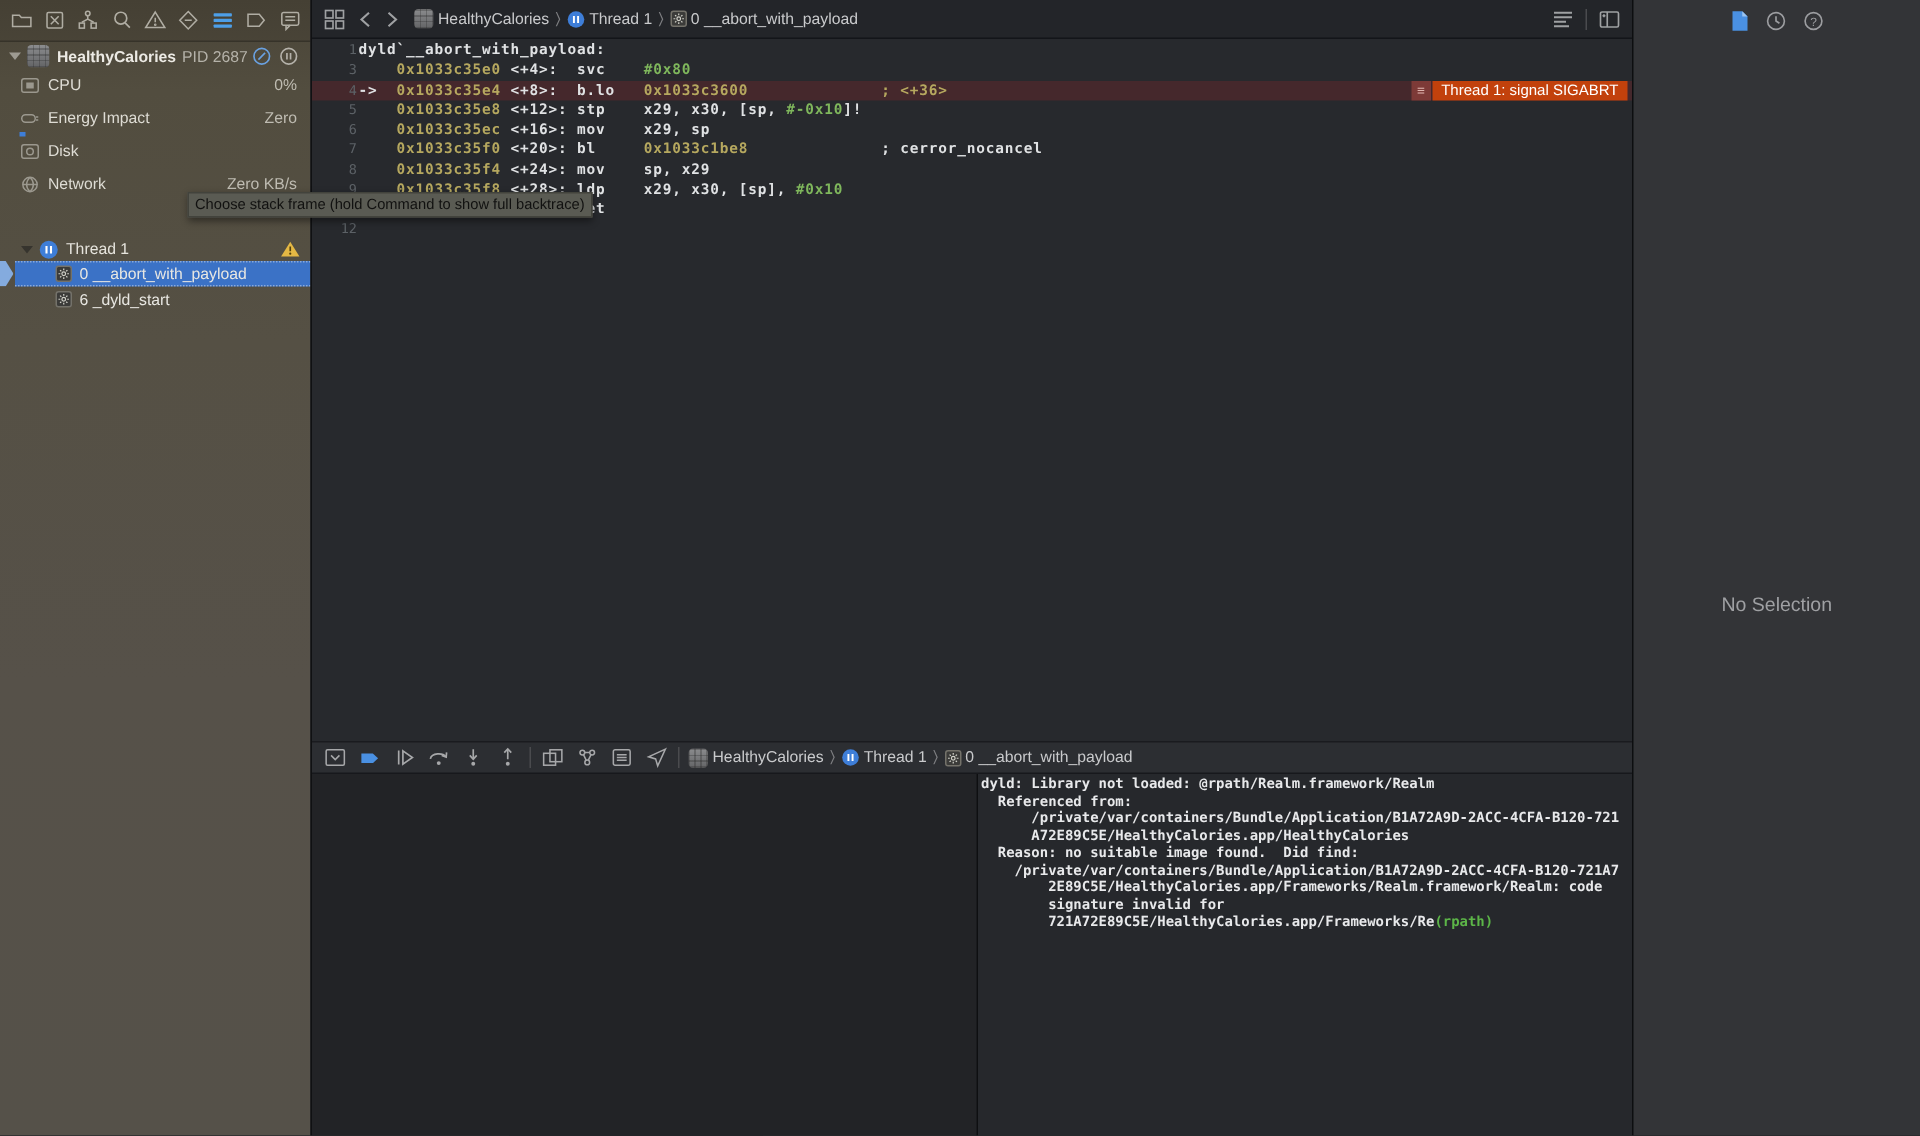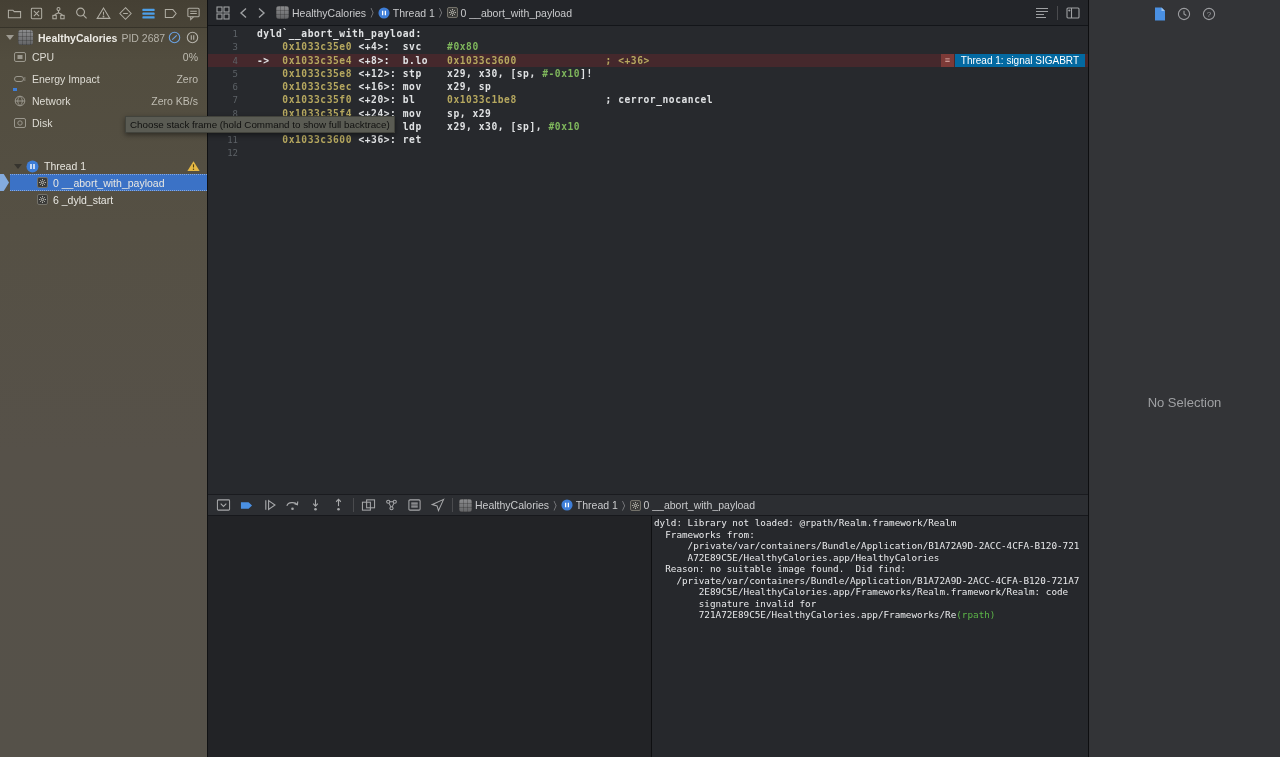--- a/index.html
+++ b/index.html
@@ -37,40 +37,40 @@
 #jumpbar{height:26px;border-bottom:1px solid #131519;background:#232529;display:flex;align-items:center;padding:0 6px;color:#c6c7c9;font-size:10.5px}
 #jumpbar .jicon{color:#9fa1a3;display:flex;align-items:center;justify-content:center;width:18px;height:18px}
 .crumbs{display:flex;align-items:center;gap:3px}
 .crumb-sep{color:#7e7f82;font-size:11px;padding:0 1px}
 .crumb{color:#c9cacc}
 #jump-right{margin-left:auto;display:flex;align-items:center;color:#a2a3a5;gap:6px}
 .vdiv{width:1px;height:14px;background:#4a4b4e}
 #code{position:absolute;top:27px;left:0;right:0;font-family:"DejaVu Sans Mono",monospace;font-size:9.6px;line-height:13.25px;font-weight:bold;letter-spacing:.56px}
 .cl{white-space:pre;position:relative;height:13.25px}
 .ln{display:inline-block;width:30px;text-align:right;color:#5c6166;font-size:9px;font-weight:normal;letter-spacing:0}
-.ct{margin-left:19px}
+.ct{margin-left:1px}
 .w{color:#e0e2e4}.y{color:#b6a85f}.g{color:#7fb75c}
 .cl.cur{background:#45282c}
 .badge{position:absolute;right:3px;top:0;height:13px;display:flex;align-items:center;font-family:"Liberation Sans",sans-serif;font-weight:normal;letter-spacing:0}
 .badge-ic{width:13px;height:13px;background:#7d3a37;color:#e0b4ae;font-size:9px;line-height:13px;text-align:center}
-.badge-tx{height:13px;line-height:13px;background:#0369a1;color:#fff;padding:0 6px;font-size:10px;margin-left:1px}
+.badge-tx{height:13px;line-height:13px;background:#c2410c;color:#fff;padding:0 6px;font-size:10px;margin-left:1px}
 
 #debugbar{position:absolute;top:494px;left:0;width:100%;height:22px;background:#2c2e32;border-top:1px solid #1a1b1f;border-bottom:1px solid #17181c;display:flex;align-items:center;padding:0 7px;color:#a7a8aa;gap:6px;font-size:10.5px}
 .dbicon{display:flex;align-items:center;justify-content:center;width:17px;height:17px;color:#a7a8aa}
 #debug-area{position:absolute;top:516px;left:0;right:0;bottom:0}
 #vars{position:absolute;left:0;top:0;width:443px;height:100%;background:#222326}
-#console{position:absolute;left:443px;top:0;right:0;bottom:0;background:#26282c;border-left:1px solid #0e0f11;font-family:"DejaVu Sans Mono",monospace;font-size:9.3px;line-height:11.55px;font-weight:normal;color:#e8e9eb;padding:1px 0 0 2px}
+#console{position:absolute;left:443px;top:0;right:0;bottom:0;background:#26282c;border-left:1px solid #0e0f11;font-family:"DejaVu Sans Mono",monospace;font-size:9.3px;line-height:11.55px;font-weight:bold;color:#e8e9eb;padding:1px 0 0 2px}
 .con-line{white-space:pre;height:11.55px}
 .lldb{color:#5cb548}
 
 #inspector{position:absolute;left:1088px;top:0;width:192px;height:757px;background:#333437;border-left:1px solid #0d0e10}
 #insp-icons{height:28px;display:flex;align-items:center;justify-content:center;gap:11px;color:#9c9da0}
 #no-sel{position:absolute;top:395px;width:100%;text-align:center;color:#9fa0a3;font-size:13px}
 
-#tooltip{position:absolute;left:125px;top:116px;height:17px;background:#5a5b53;border:1px solid #42433c;color:#111110;font-size:9.8px;line-height:15px;padding:0 4px;box-shadow:0 2px 5px rgba(0,0,0,.45);z-index:50;white-space:nowrap}
+#tooltip{position:absolute;left:125px;top:128px;height:17px;background:#5a5b53;border:1px solid #42433c;color:#111110;font-size:9.8px;line-height:15px;padding:0 4px;box-shadow:0 2px 5px rgba(0,0,0,.45);z-index:50;white-space:nowrap}
 </style>
 </head>
 <body>
 
 <div id="sidebar">
   <div id="navbar">
     <span class="navicon">
         <svg width="15" height="15" viewBox="0 0 16 16" fill="none" stroke="currentColor" stroke-width="1.1">
           <path d="M1.5 12.5v-8h4.8l1.4 1.5h6.8v6.5z"></path>
         </svg>
@@ -167,36 +167,36 @@
             <rect x="1.5" y="3.5" width="9" height="5" rx="2.5"></rect>
             <path d="M11 5h1.5M11 7h1.5"></path>
           </svg>
         </span>
         <span class="g-label">Energy Impact</span>
         <span class="g-val">Zero</span>
       </div>
       <div class="g-row">
         <span class="g-icon">
           <svg width="14" height="12" viewBox="0 0 14 12" fill="none" stroke="currentColor" stroke-width="1">
-            <circle cx="7" cy="6" r="4.8"></circle>
-            <path d="M2.2 6h9.6M7 1.2c-3 3-3 6.6 0 9.6M7 1.2c3 3 3 6.6 0 9.6"></path>
-          </svg>
-        </span>
-        <span class="g-label">Network</span>
-        <span class="g-val">Zero KB/s</span>
+            <rect x="1.5" y="1.5" width="11" height="9" rx="1.5"></rect>
+            <circle cx="7" cy="6" r="2.2"></circle>
+          </svg>
+        </span>
+        <span class="g-label">Disk</span>
+        <span class="g-val"></span>
       </div>
       <div class="g-row">
         <span class="g-icon">
           <svg width="14" height="12" viewBox="0 0 14 12" fill="none" stroke="currentColor" stroke-width="1">
-            <rect x="1.5" y="1.5" width="11" height="9" rx="1.5"></rect>
-            <circle cx="7" cy="6" r="2.2"></circle>
-          </svg>
-        </span>
-        <span class="g-label">Disk</span>
-        <span class="g-val"></span>
+            <circle cx="7" cy="6" r="4.8"></circle>
+            <path d="M2.2 6h9.6M7 1.2c-3 3-3 6.6 0 9.6M7 1.2c3 3 3 6.6 0 9.6"></path>
+          </svg>
+        </span>
+        <span class="g-label">Network</span>
+        <span class="g-val">Zero KB/s</span>
       </div>
     </div>
   <div id="membar"></div>
 
   <div id="thread-row">
     <span class="disc2"></span>
     <span style="margin-left:4px;display:flex">
         <svg width="13" height="13" viewBox="0 0 13 13">
           <circle cx="6.5" cy="6.5" r="6" fill="#3e7ed8"></circle>
           <path d="M5 4v5M8 4v5" stroke="#fff" stroke-width="1.4"></path>
@@ -410,21 +410,21 @@
           </span>
         </span>
         <span class="crumb">0 __abort_with_payload</span>
       </span>
   </div>
 
   <div id="debug-area">
     <div id="vars"></div>
     <div id="console">
         <div class="con-line"><span>dyld: Library not loaded: @rpath/Realm.framework/Realm</span></div>
-        <div class="con-line"><span>  Frameworks from:</span></div>
+        <div class="con-line"><span>  Referenced from:</span></div>
         <div class="con-line"><span>      /private/var/containers/Bundle/Application/B1A72A9D-2ACC-4CFA-B120-721</span></div>
         <div class="con-line"><span>      A72E89C5E/HealthyCalories.app/HealthyCalories</span></div>
         <div class="con-line"><span>  Reason: no suitable image found.  Did find:</span></div>
         <div class="con-line"><span>    /private/var/containers/Bundle/Application/B1A72A9D-2ACC-4CFA-B120-721A7</span></div>
         <div class="con-line"><span>        2E89C5E/HealthyCalories.app/Frameworks/Realm.framework/Realm: code</span></div>
         <div class="con-line"><span>        signature invalid for</span></div>
         <div class="con-line"><span>        721A72E89C5E/HealthyCalories.app/Frameworks/Re</span><span class="lldb">(rpath)</span></div>
       </div>
   </div>
 </div>

